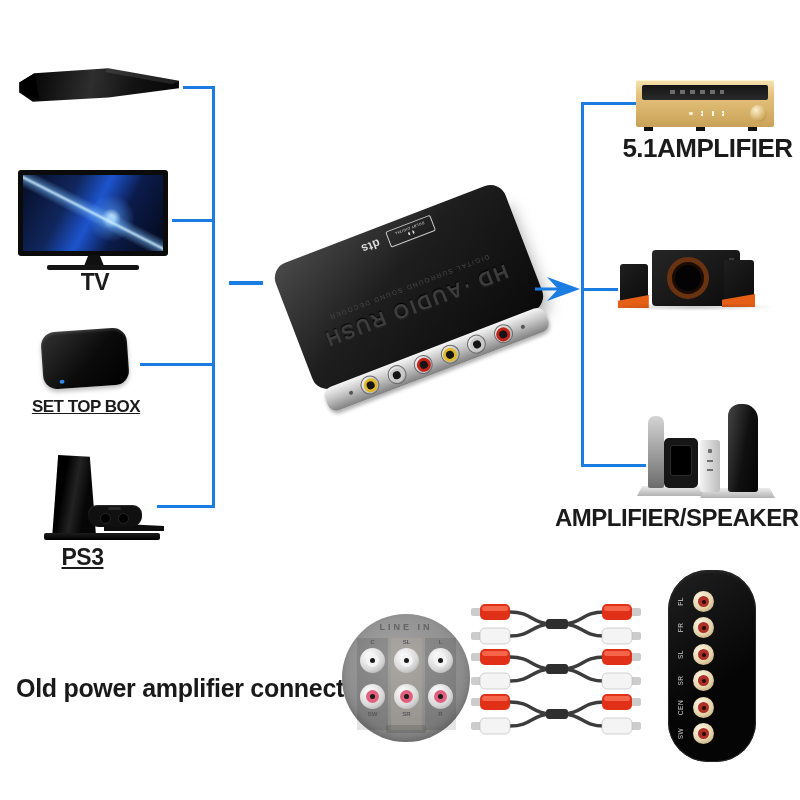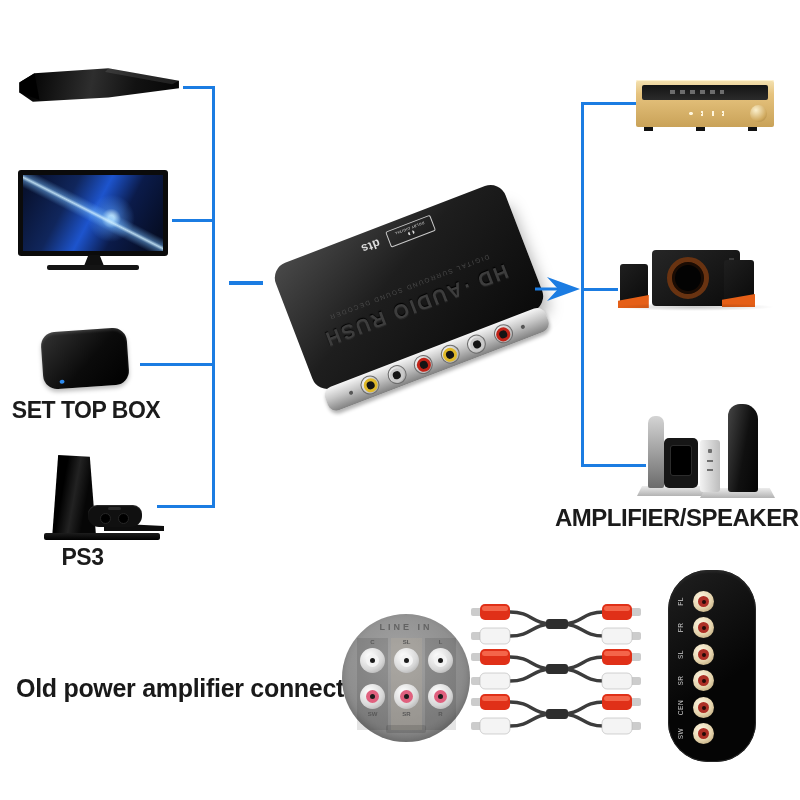--- a/index.html
+++ b/index.html
@@ -179,35 +179,36 @@
     <div class="glint"></div>
   </div>
 
   <div class="abs tv">
     <div class="screen">
       <div class="beam"></div>
     </div>
   </div>
   <div class="abs tv-neck"></div>
   <div class="abs tv-base"></div>
+  <div class="lbl" style="left:25px;top:270px;width:140px;font-size:23px;">TV</div>
 
   <div class="abs stb">
     <div class="led"></div>
   </div>
-  <div class="lbl" style="left:0px;top:398px;width:172px;font-size:23px;">SET TOP BOX</div>
+  <div class="lbl" style="left:0px;top:398px;width:172px;font-size:17px;text-decoration:underline;">SET TOP BOX</div>
 
   <div class="abs ps-tower"></div>
   <div class="abs ps-base"></div>
   <div class="abs ps-stand"></div>
   <div class="abs ps-pad">
     <span class="s1"></span>
     <span class="s2"></span>
     <span class="bar"></span>
   </div>
-  <div class="lbl" style="left:20px;top:545px;width:125px;font-size:23px;">PS3</div>
+  <div class="lbl" style="left:20px;top:545px;width:125px;font-size:23px;text-decoration:underline;">PS3</div>
 
   <div class="bl" style="left:212px;top:86px;width:3px;height:422px;"></div>
   <div class="bl" style="left:183px;top:86px;width:32px;height:3px;"></div>
   <div class="bl" style="left:172px;top:219px;width:43px;height:3px;"></div>
   <div class="bl" style="left:140px;top:363px;width:75px;height:3px;"></div>
   <div class="bl" style="left:157px;top:505px;width:58px;height:3px;"></div>
   <div class="bl" style="left:229px;top:281px;width:34px;height:4px;"></div>
 
   <div class="abs device">
     <div class="dbody">
@@ -257,20 +258,21 @@
   <div class="bl" style="left:584px;top:288px;width:34px;height:3px;"></div>
   <div class="bl" style="left:584px;top:464px;width:62px;height:3px;"></div>
 
   <div class="abs amp">
     <div class="display"></div>
     <div class="seg"></div>
     <div class="dots"></div>
     <div class="knob"></div>
     <div class="feet"></div>
   </div>
+  <div class="lbl" style="left:615px;top:135px;width:185px;font-size:26px;">5.1AMPLIFIER</div>
 
   <div class="abs sat sat-l">
     <div class="foot"></div>
   </div>
   <div class="abs sub">
     <div class="ring"></div>
     <div class="knobs"></div>
   </div>
   <div class="abs sat sat-r">
     <div class="foot"></div>

